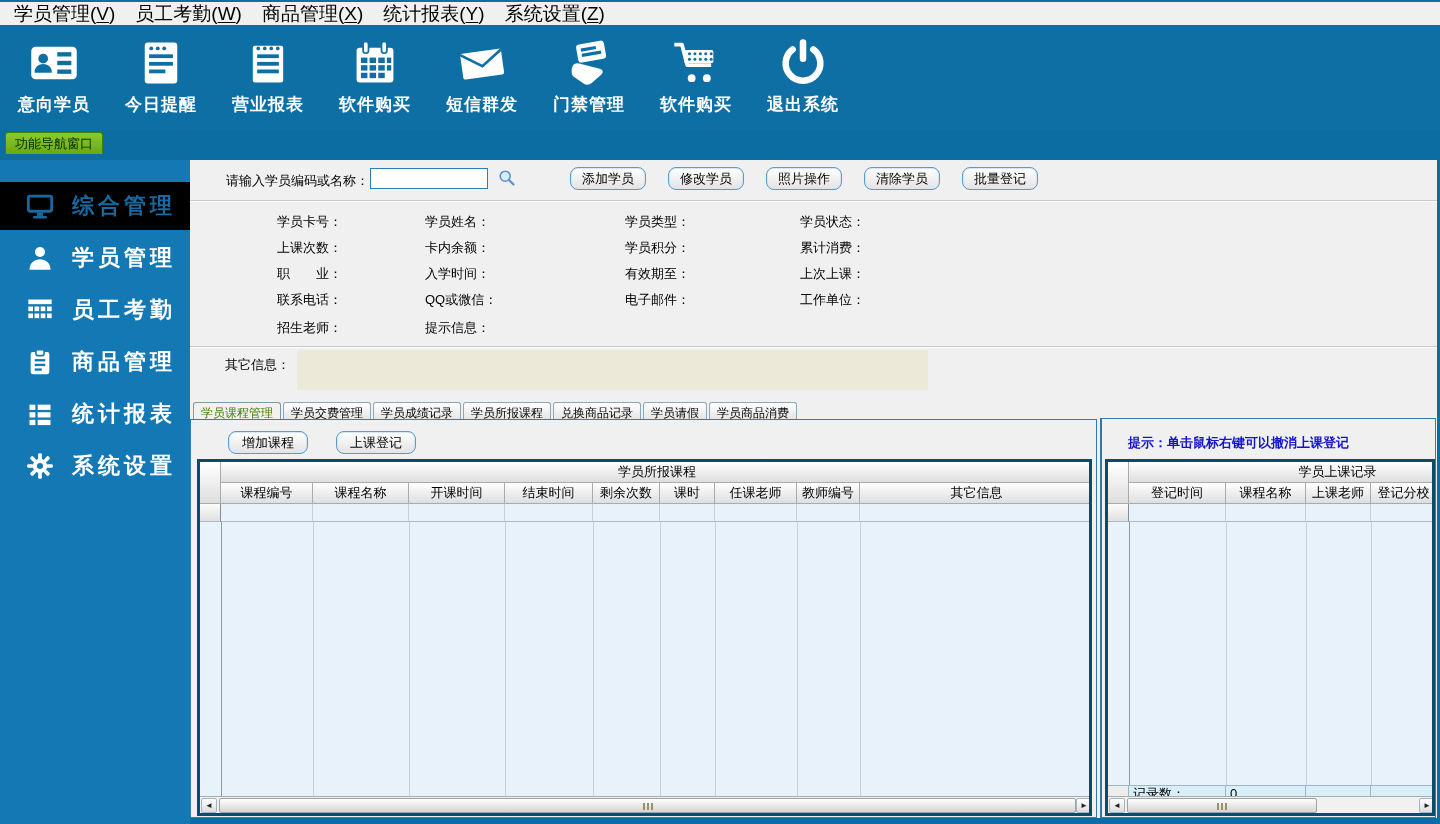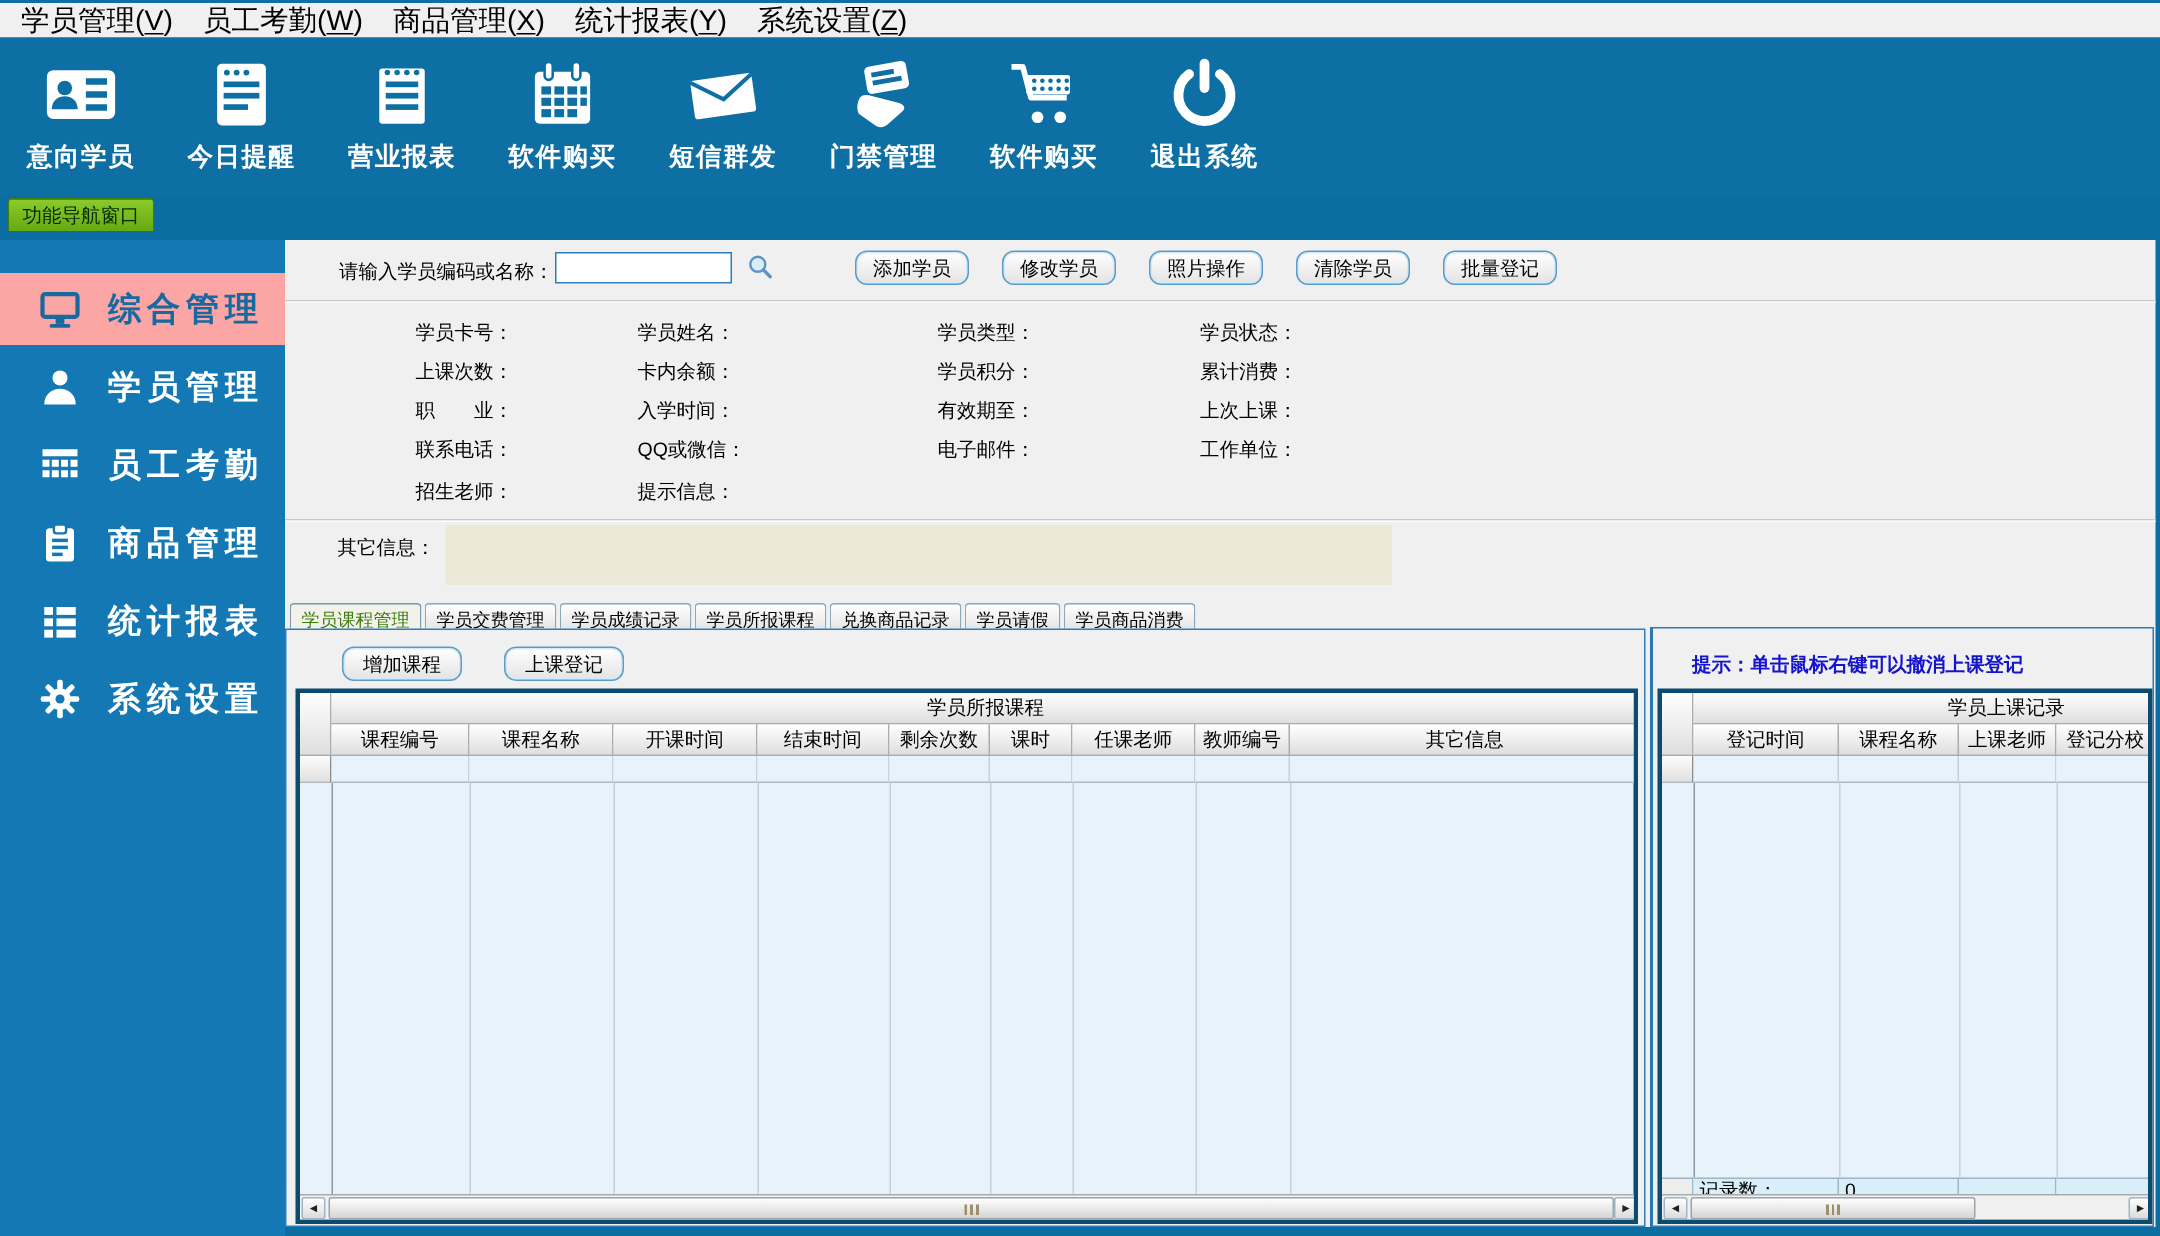--- a/index.html
+++ b/index.html
@@ -26,21 +26,21 @@
   
   .nav-tab { position:absolute; top:132px; left:5px; height:22px; padding:2px 9px 0 9px;
     background:linear-gradient(#8CCB2C,#67A912); border:1px solid #3E7F0A; border-bottom:none;
     border-radius:3px 3px 0 0; font-size:13px; color:#052A00; z-index:3; }
   .sidebar { position:absolute; top:160px; left:0; width:190px; height:664px; background:#1478B4; }
   .side-item { position:absolute; left:0; width:190px; height:48px; display:flex;
     align-items:center; color:#FFFFFF; cursor:pointer; }
   .side-item .s-icon { position:absolute; left:26px; width:28px; height:28px; }
   .side-item .s-icon svg { width:28px; height:28px; }
   .side-item .s-label { position:absolute; left:72px; font-size:22px; font-weight:bold; letter-spacing:4px; white-space:nowrap; }
-  .side-item.sel { background:#fca5a5; color:#17699F; }
+  .side-item.sel { background:#000000; color:#17699F; }
 
   
   .main { position:absolute; left:190px; top:160px; width:1247px; height:658px; background:#F0F0F0; }
   .search-label { position:absolute; left:36px; top:12px; font-size:13px; color:#000; }
   .search-input { position:absolute; left:180px; top:8px; width:118px; height:21px;
     border:1px solid #2E7CB8; background:#fff; font-size:13px; padding:0 3px; }
   .mag { position:absolute; left:308px; top:9px; width:18px; height:18px; cursor:pointer; }
   .btn { position:absolute; top:7px; height:23px; width:76px; font-size:13px; color:#000;
     border:1px solid #5B9BC6; border-radius:8px; background:linear-gradient(#FFFFFF,#E6E6E6 90%);
     box-shadow:inset 0 0 0 1px #D5E9F5; cursor:pointer; font-family:inherit; }

